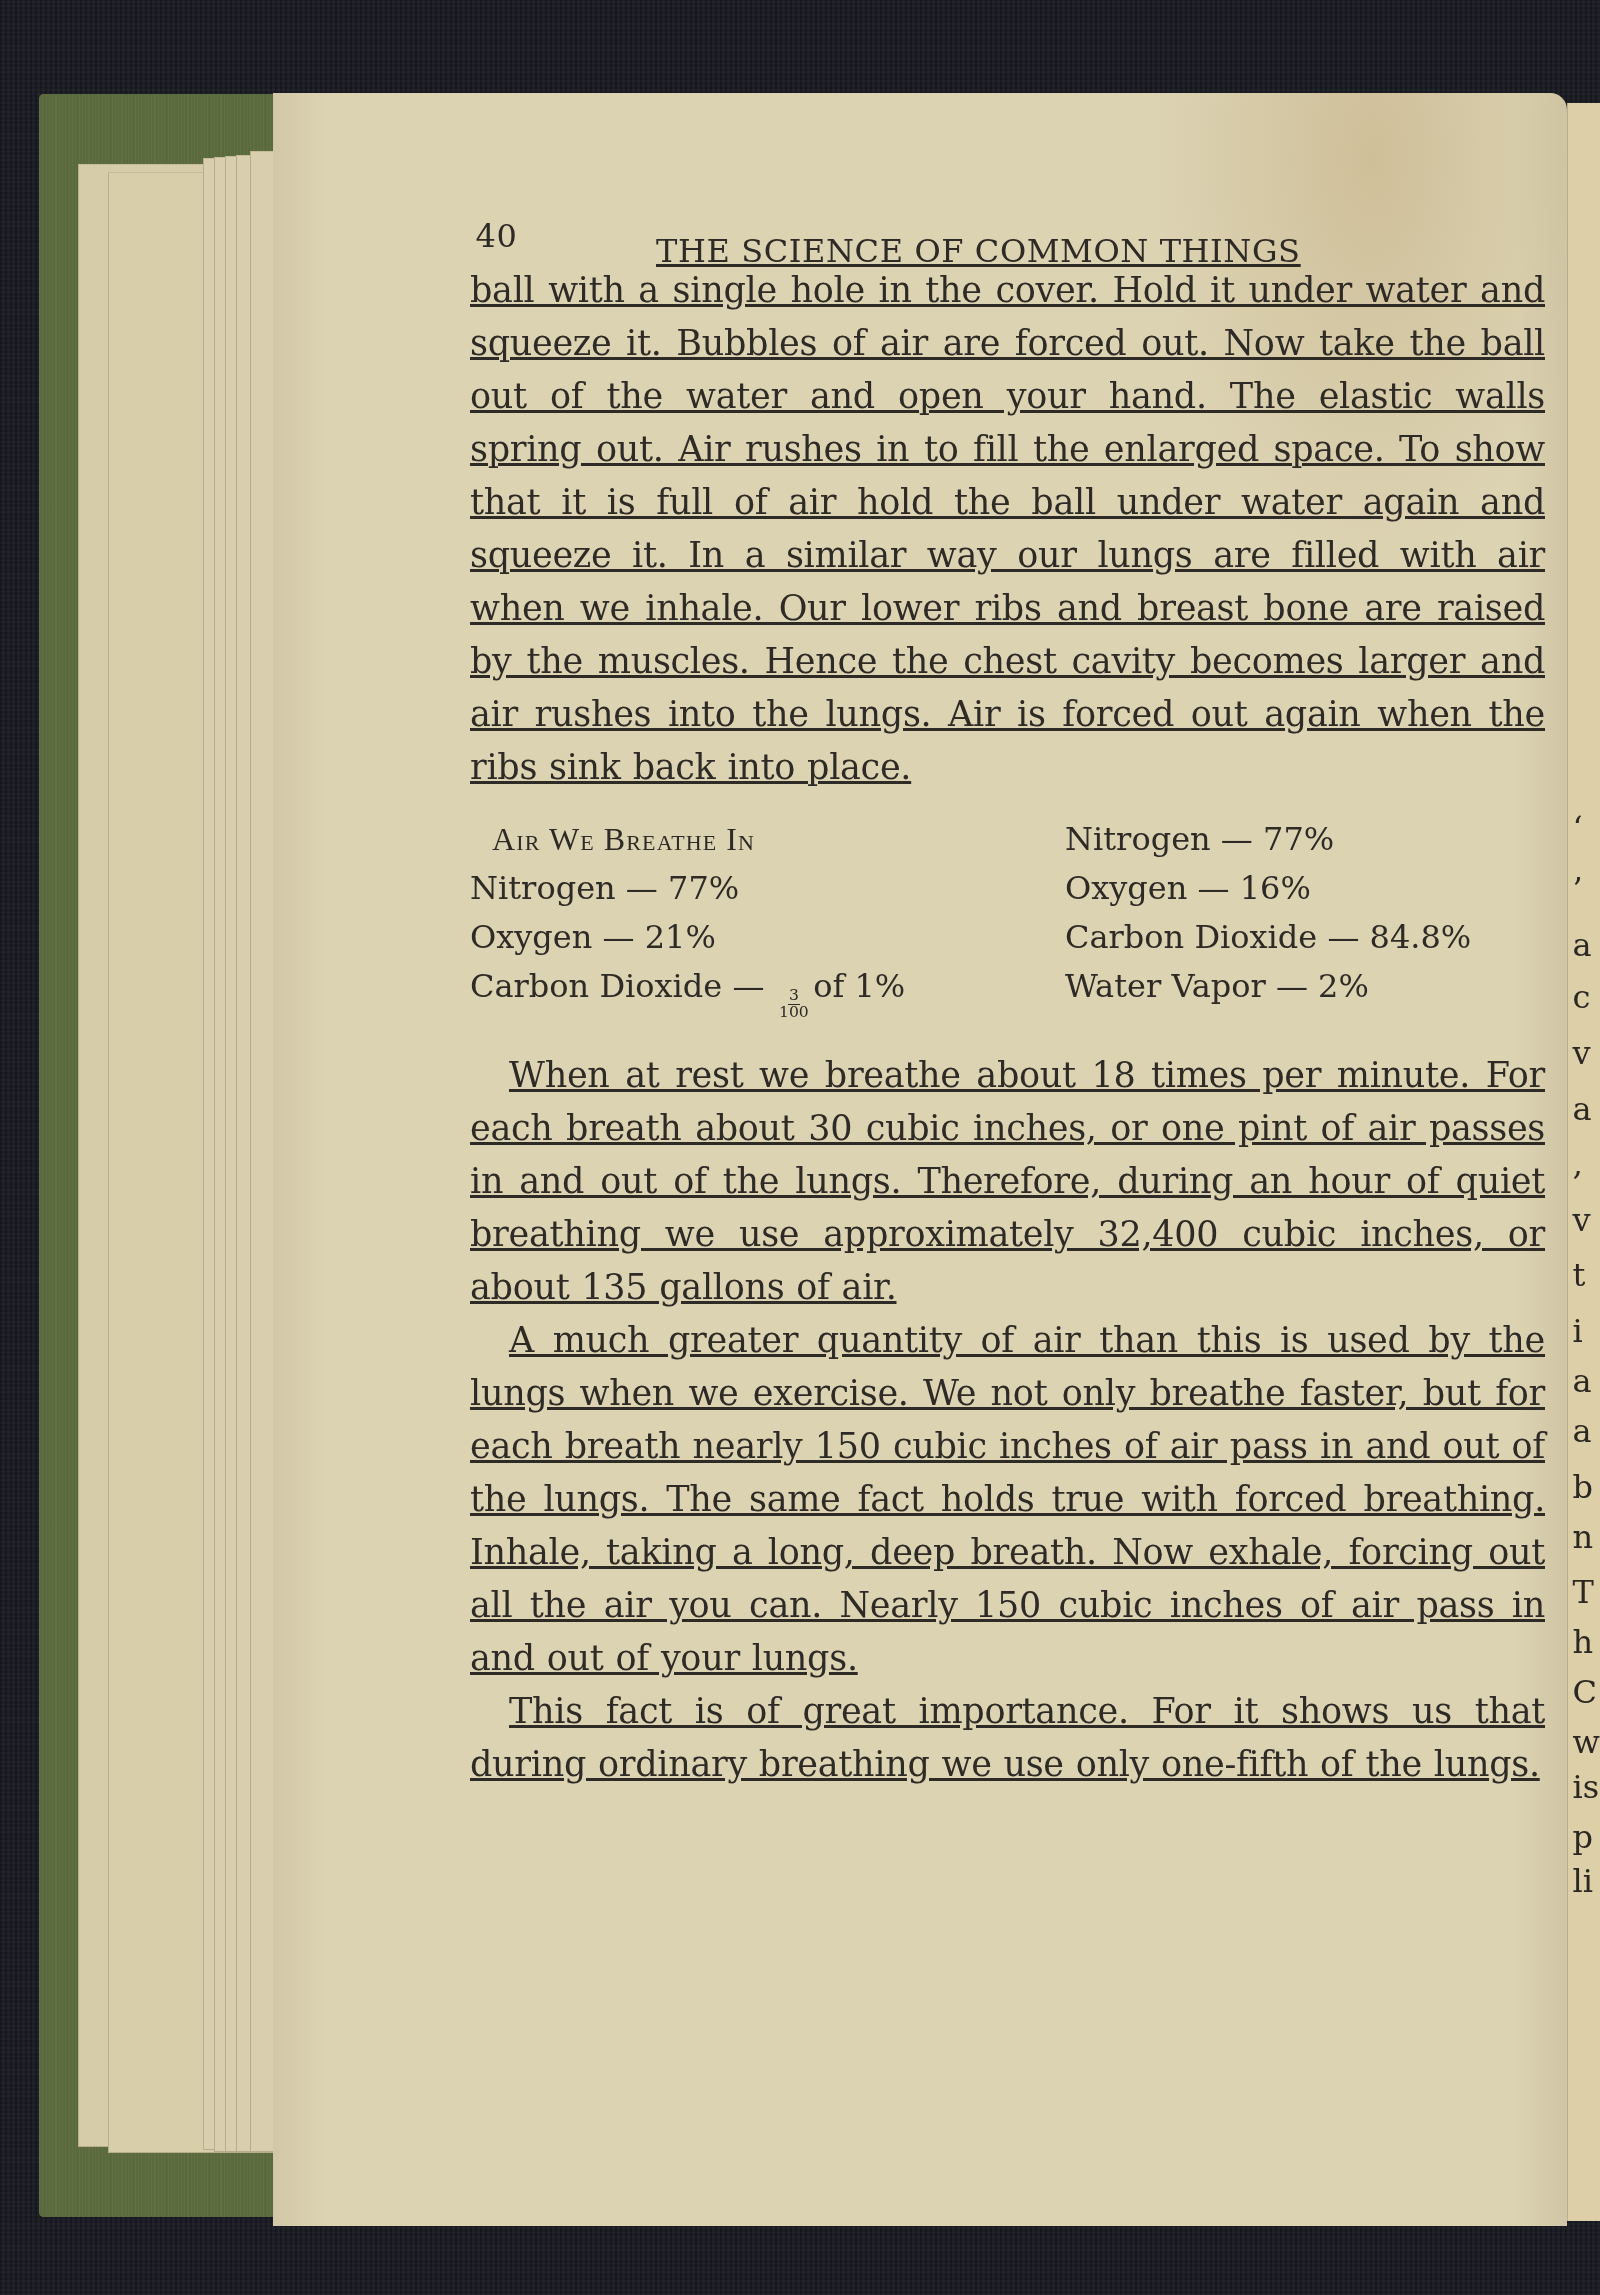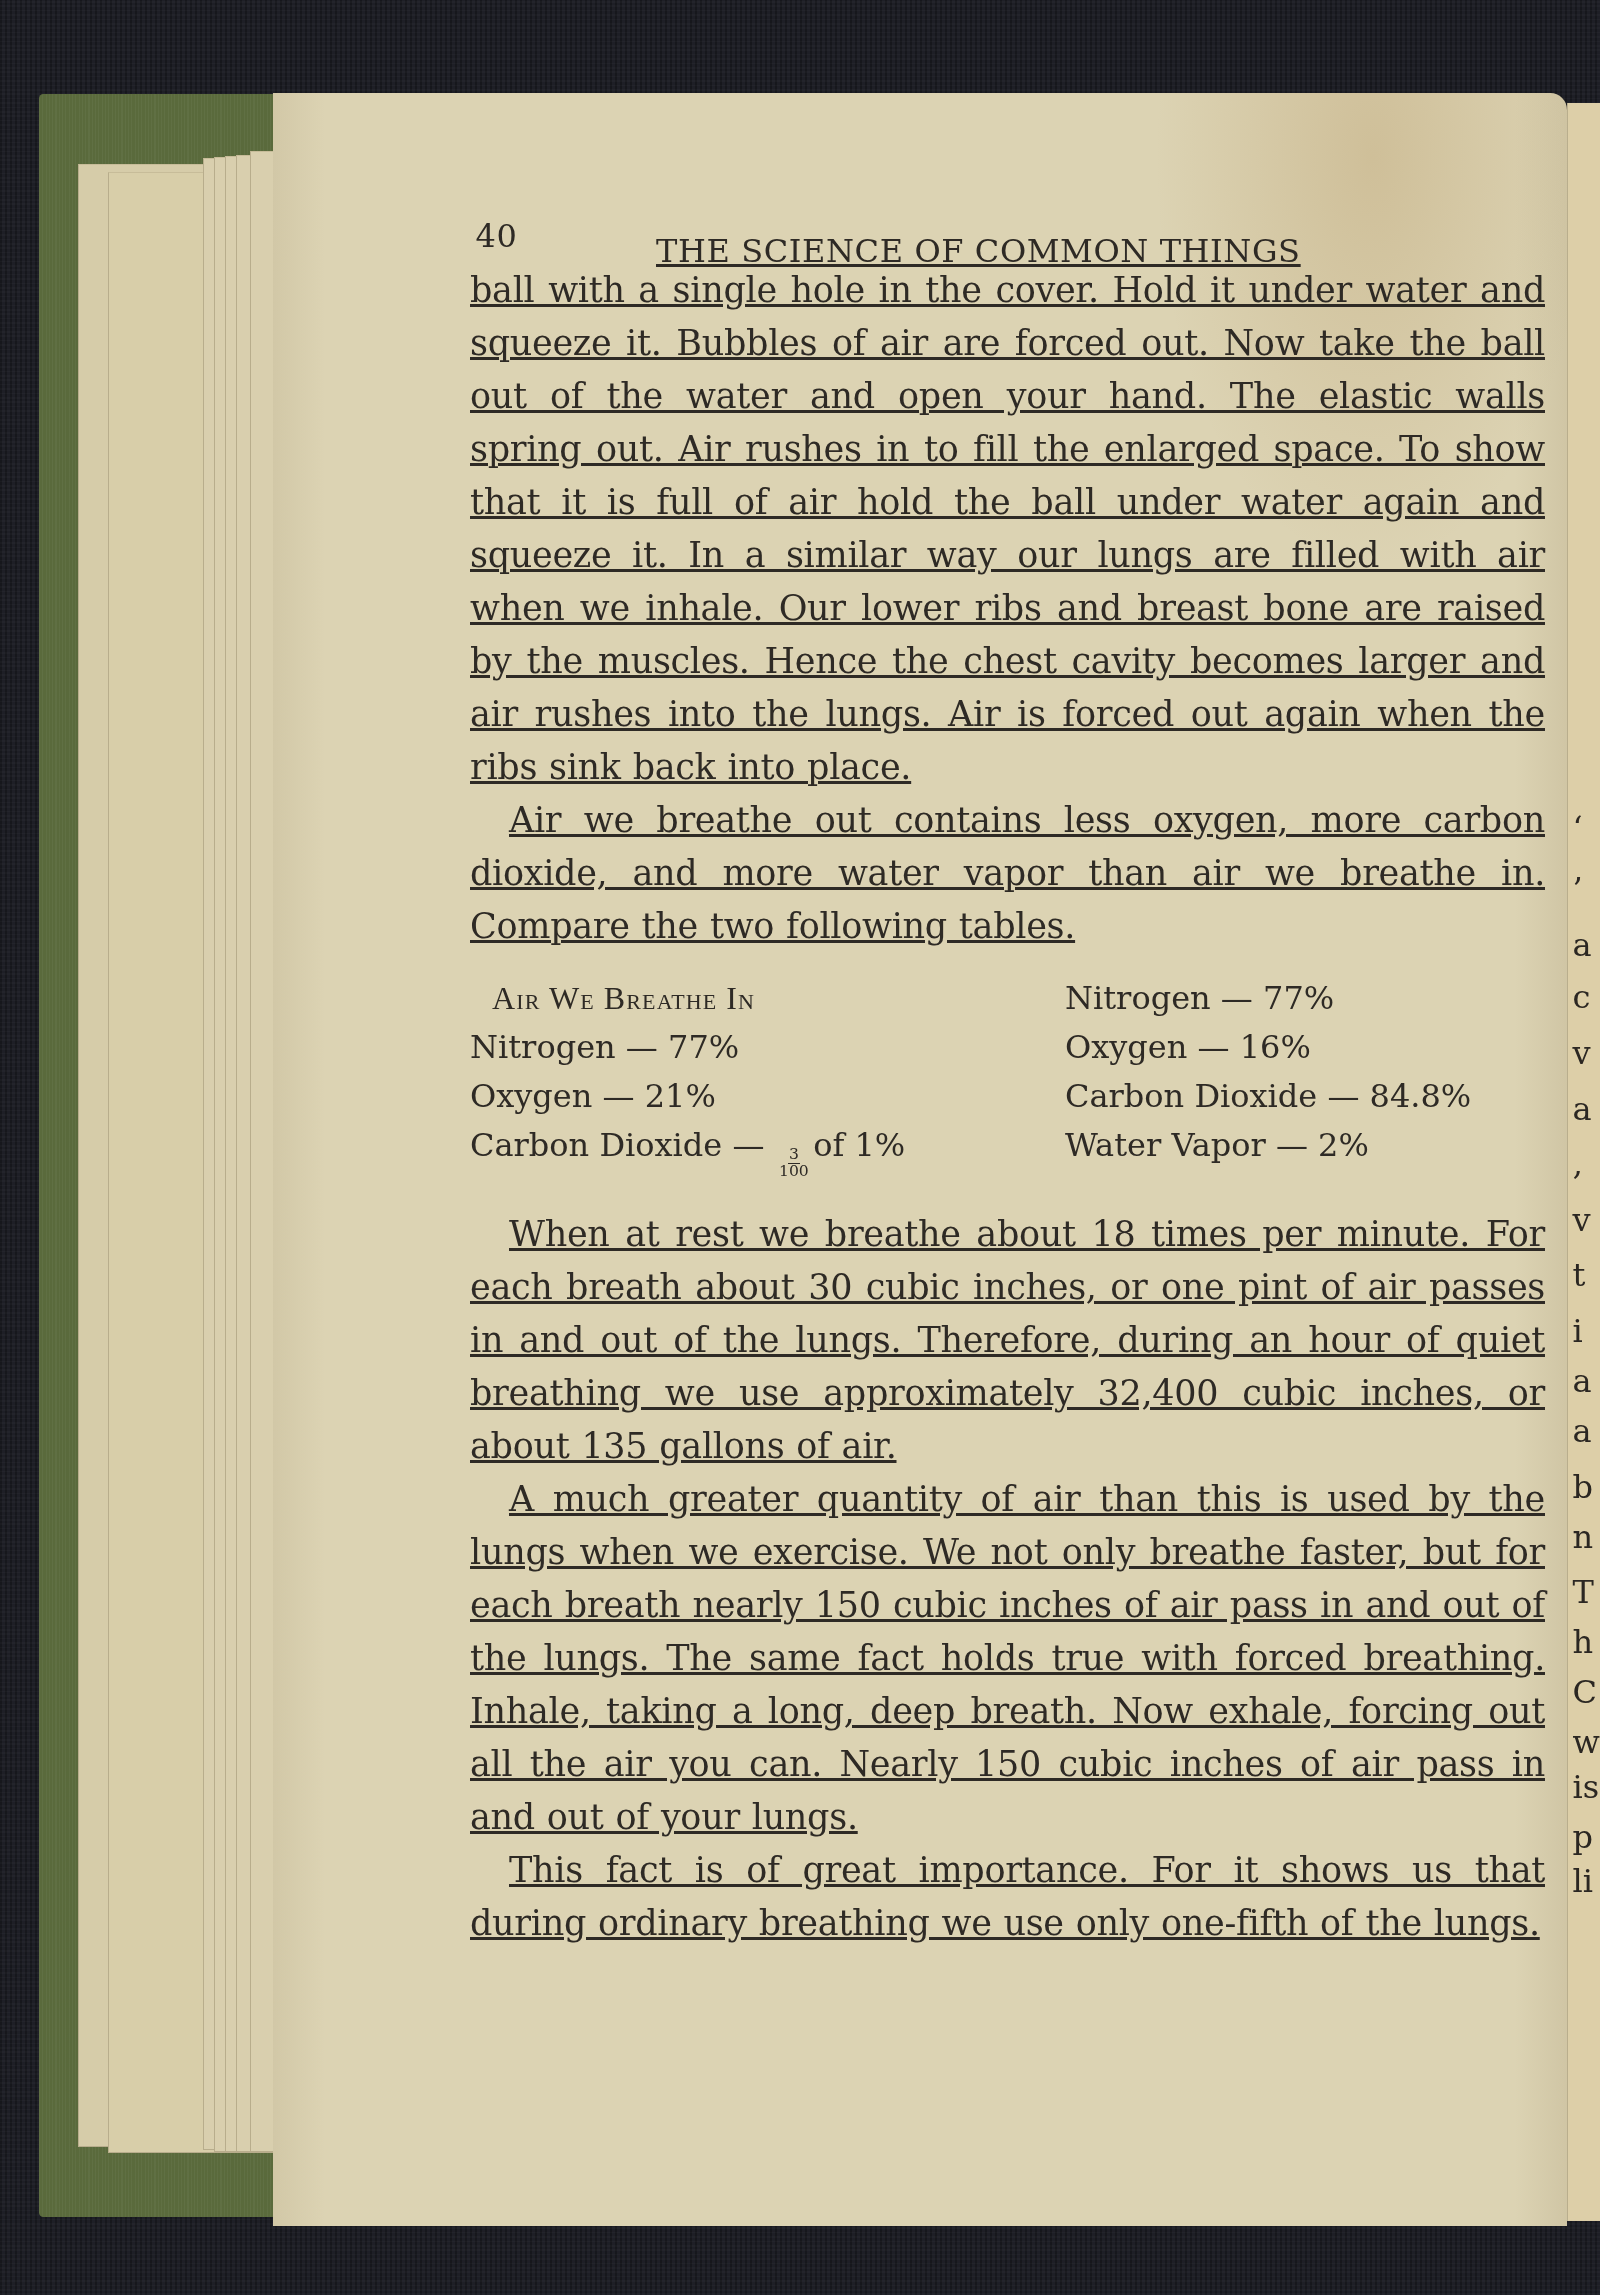--- a/index.html
+++ b/index.html
@@ -101,21 +101,20 @@
     <span class="frag" style="top: 1759px; text-align: center;">li</span>
   </div>
 
 <div class="content">
   <div class="running-head">
     <span class="folio">40</span>
     <span class="header-title">THE SCIENCE OF COMMON THINGS</span>
   </div>
 
   <p class="para">ball with a single hole in the cover. Hold it under water and squeeze it. Bubbles of air are forced out. Now take the ball out of the water and open your hand. The elastic walls spring out. Air rushes in to fill the enlarged space. To show that it is full of air hold the ball under water again and squeeze it. In a similar way our lungs are filled with air when we inhale. Our lower ribs and breast bone are raised by the muscles. Hence the chest cavity becomes larger and air rushes into the lungs. Air is forced out again when the ribs sink back into place.</p>
-  <p class="para indent">Air we breathe out contains less oxygen, more carbon dioxide, and more water vapor than air we breathe in. Compare the two following tables.</p>
 
   <div class="tables">
     <div class="table in">
       <div class="table-title">Air We Breathe In</div>
       <div class="row">
         <span>Nitrogen</span><span> — </span><span>77%</span>
       </div>
       <div class="row">
         <span>Oxygen</span><span> — </span><span>21%</span>
       </div>

